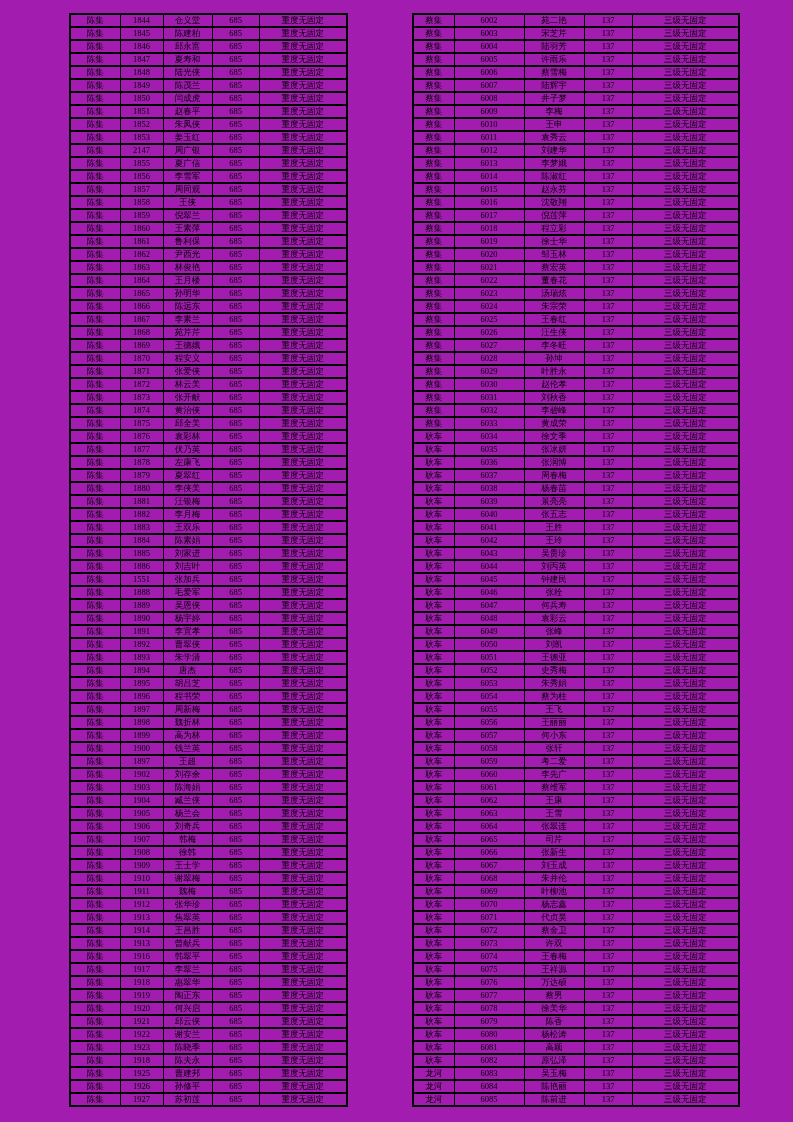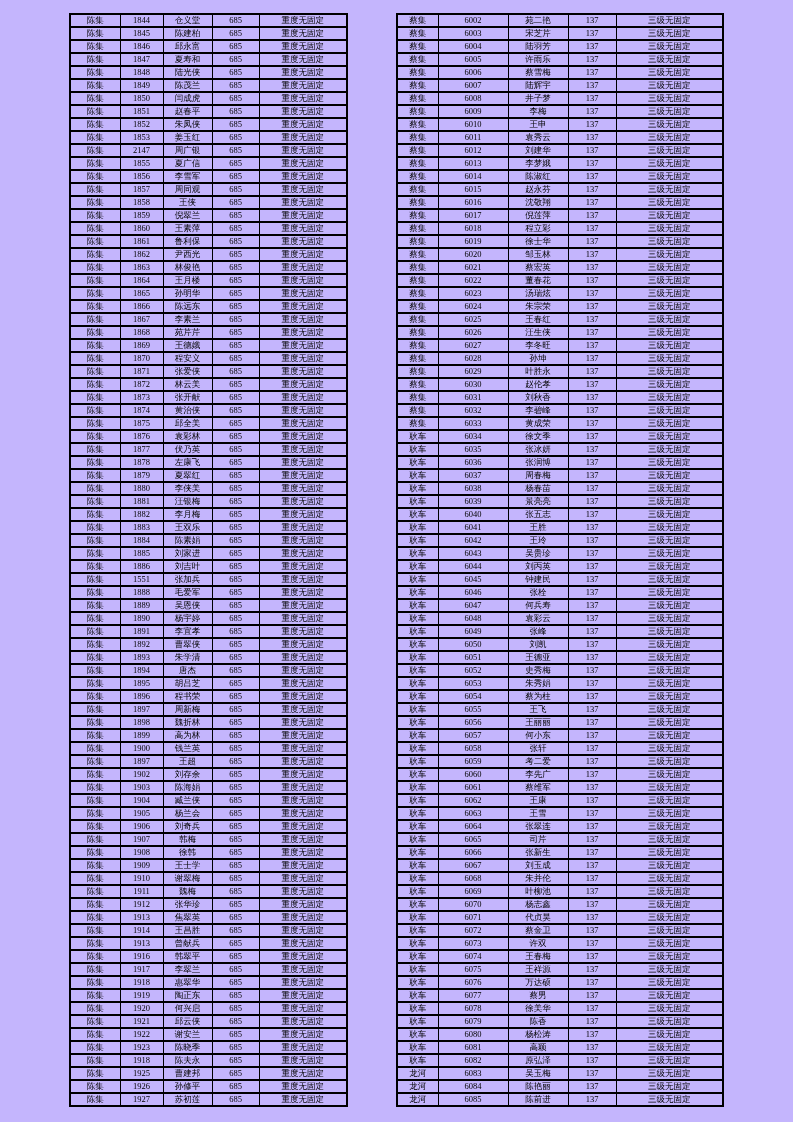--- a/index.html
+++ b/index.html
@@ -10,32 +10,32 @@
   body {
     width: 793px;
     height: 1122px;
     font-family: "Liberation Serif", "DejaVu Serif", serif;
     color: #000;
   }
   .sheet {
     position: relative;
     width: 793px;
     height: 1122px;
-    background: #c4b5fd;
+    background: #a21caf;
     overflow: hidden;
   }
   table.roster {
     position: absolute;
     top: 13px;
     border-collapse: collapse;
     table-layout: fixed;
     border: 2px solid #000;
   }
   #left-table  { left: 69px;  width: 277px; }
-  #right-table { left: 396px; width: 326px; }
+  #right-table { left: 412px; width: 326px; }
   table.roster td {
     border-left: 1px solid #000;
     border-right: 1px solid #000;
     border-top: 2px solid #000;
     border-bottom: 2px solid #000;
     height: 11px;
     line-height: 11px;
     font-size: 8.5px;
     text-align: center;
     vertical-align: middle;

